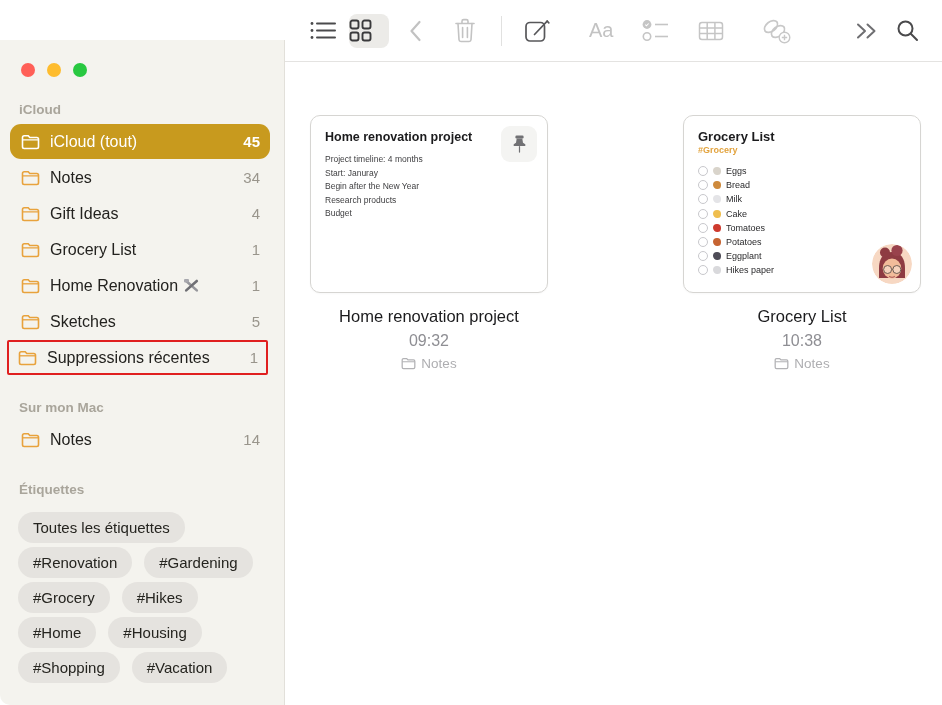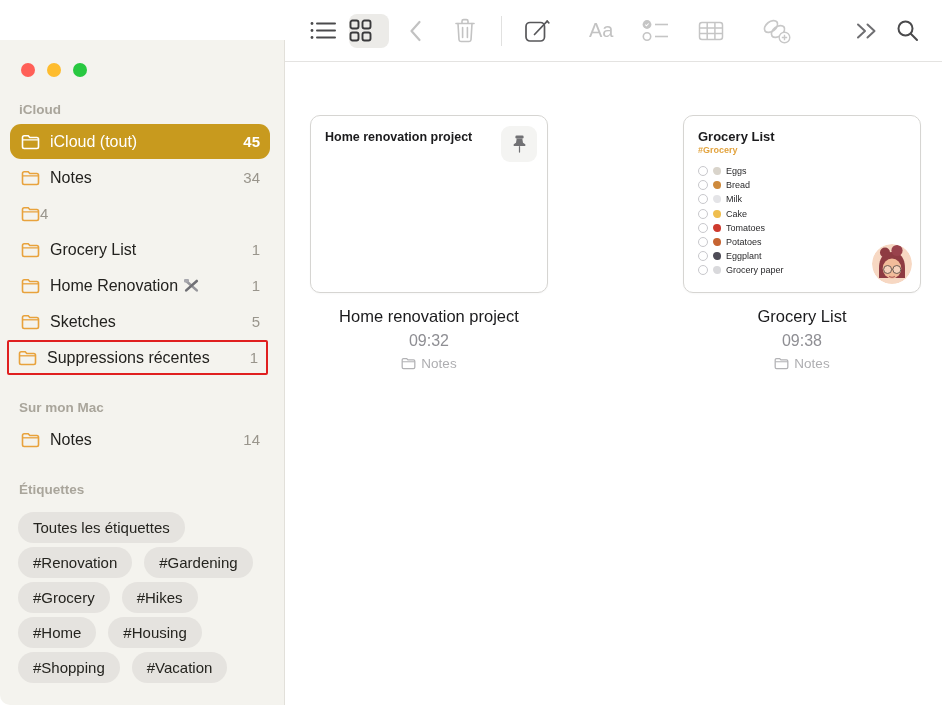--- a/index.html
+++ b/index.html
@@ -107,20 +107,23 @@
     <span class="row-count">34</span>
   </div>
 
   <div class="frow">
     <span class="folder-icon">
       <svg width="19" height="16" viewBox="0 0 19 16">
               <path class="fstroke" d="M1.5 3.4c0-1 .7-1.7 1.7-1.7h4l1.6 1.8h7c1 0 1.7.7 1.7 1.7v7.6c0 1-.7 1.7-1.7 1.7H3.2c-1 0-1.7-.7-1.7-1.7z" fill="none" stroke="#E8A23C" stroke-width="1.6"></path>
               <line class="fstroke" x1="1.5" y1="5.8" x2="17.5" y2="5.8" stroke="#E8A23C" stroke-width="1.3"></line>
             </svg>
     </span>
+    <span class="row-label">
+            <span class="row-label-text">Gift Ideas</span>
+          </span>
     <span class="row-count">4</span>
   </div>
 
   <div class="frow">
     <span class="folder-icon">
       <svg width="19" height="16" viewBox="0 0 19 16">
               <path class="fstroke" d="M1.5 3.4c0-1 .7-1.7 1.7-1.7h4l1.6 1.8h7c1 0 1.7.7 1.7 1.7v7.6c0 1-.7 1.7-1.7 1.7H3.2c-1 0-1.7-.7-1.7-1.7z" fill="none" stroke="#E8A23C" stroke-width="1.6"></path>
               <line class="fstroke" x1="1.5" y1="5.8" x2="17.5" y2="5.8" stroke="#E8A23C" stroke-width="1.3"></line>
             </svg>
     </span>
@@ -350,20 +353,31 @@
             </svg>
         </span>
       </button>
     </div>
 
     <div class="gallery">
 
       <div class="note-group group-1">
         <div class="card">
           <div class="card1-title">Home renovation project</div>
+          <div>
+  <div class="body-line">Project timeline: 4 months</div>
+
+  <div class="body-line">Start: Januray</div>
+
+  <div class="body-line">Begin after the New Year</div>
+
+  <div class="body-line">Research products</div>
+
+  <div class="body-line">Budget</div>
+</div>
           <button class="pin-btn">
             <span style="display:flex;">
               <svg width="15" height="19" viewBox="0 0 15 19">
                   <g fill="#717174">
                     <rect x="3.4" y="0.6" width="8.2" height="2.8" rx="1.2"></rect>
                     <path d="M4.7 3.4h5.6l.7 4.3 2.3 1.5v1.9H1.7V9.2l2.3-1.5z"></path>
                     <rect x="6.9" y="11.1" width="1.2" height="6.6" rx="0.6"></rect>
                   </g>
                 </svg>
             </span>
@@ -427,40 +441,40 @@
 
   <div class="gitem">
     <span class="gcheck"></span>
     <span class="gicon" style="background: rgb(78, 76, 87);"></span>
     <span class="gitem-label">Eggplant</span>
   </div>
 
   <div class="gitem">
     <span class="gcheck"></span>
     <span class="gicon" style="background: rgb(217, 217, 220);"></span>
-    <span class="gitem-label">Grocery paper</span>
+    <span class="gitem-label">Hikes paper</span>
   </div>
 </div>
           <span class="avatar">
             <svg width="40" height="40" viewBox="0 0 40 40">
               <circle cx="20" cy="20" r="20" fill="#F7D8C3"></circle>
               <path d="M7 24c0-10 5-16 13-16s13 6 13 16v10H7z" fill="#8E3B42"></path>
               <circle cx="13" cy="8.5" r="5" fill="#8E3B42"></circle>
               <circle cx="25" cy="6.5" r="5.6" fill="#99424C"></circle>
               <ellipse cx="20" cy="24.5" rx="9.3" ry="10" fill="#F2BC9A"></ellipse>
               <circle cx="15.6" cy="25.5" r="4" fill="rgba(255,255,255,0.35)" stroke="#6D5C52" stroke-width="1"></circle>
               <circle cx="24.8" cy="25.5" r="4" fill="rgba(255,255,255,0.35)" stroke="#6D5C52" stroke-width="1"></circle>
               <line x1="19.6" y1="25.3" x2="20.8" y2="25.3" stroke="#6D5C52" stroke-width="1"></line>
               <path d="M17.5 32.5c1.6 1.1 3.6 1.1 5 0" stroke="#B96A62" stroke-width="1.2" fill="none" stroke-linecap="round"></path>
             </svg>
           </span>
         </div>
         <div class="caption">
           <div class="cap-title">Grocery List</div>
-          <div class="cap-time">09:38</div>
+          <div class="cap-time">10:38</div>
           <div class="cap-folder">
             <span style="display:flex;">
               <svg width="15" height="13" viewBox="0 0 19 16">
                   <path d="M1.5 3.4c0-1 .7-1.7 1.7-1.7h4l1.6 1.8h7c1 0 1.7.7 1.7 1.7v7.6c0 1-.7 1.7-1.7 1.7H3.2c-1 0-1.7-.7-1.7-1.7z" fill="none" stroke="#B2B2B5" stroke-width="1.6"></path>
                   <line x1="1.5" y1="5.8" x2="17.5" y2="5.8" stroke="#B2B2B5" stroke-width="1.3"></line>
                 </svg>
             </span>
             <span>Notes</span>
           </div>
         </div>

